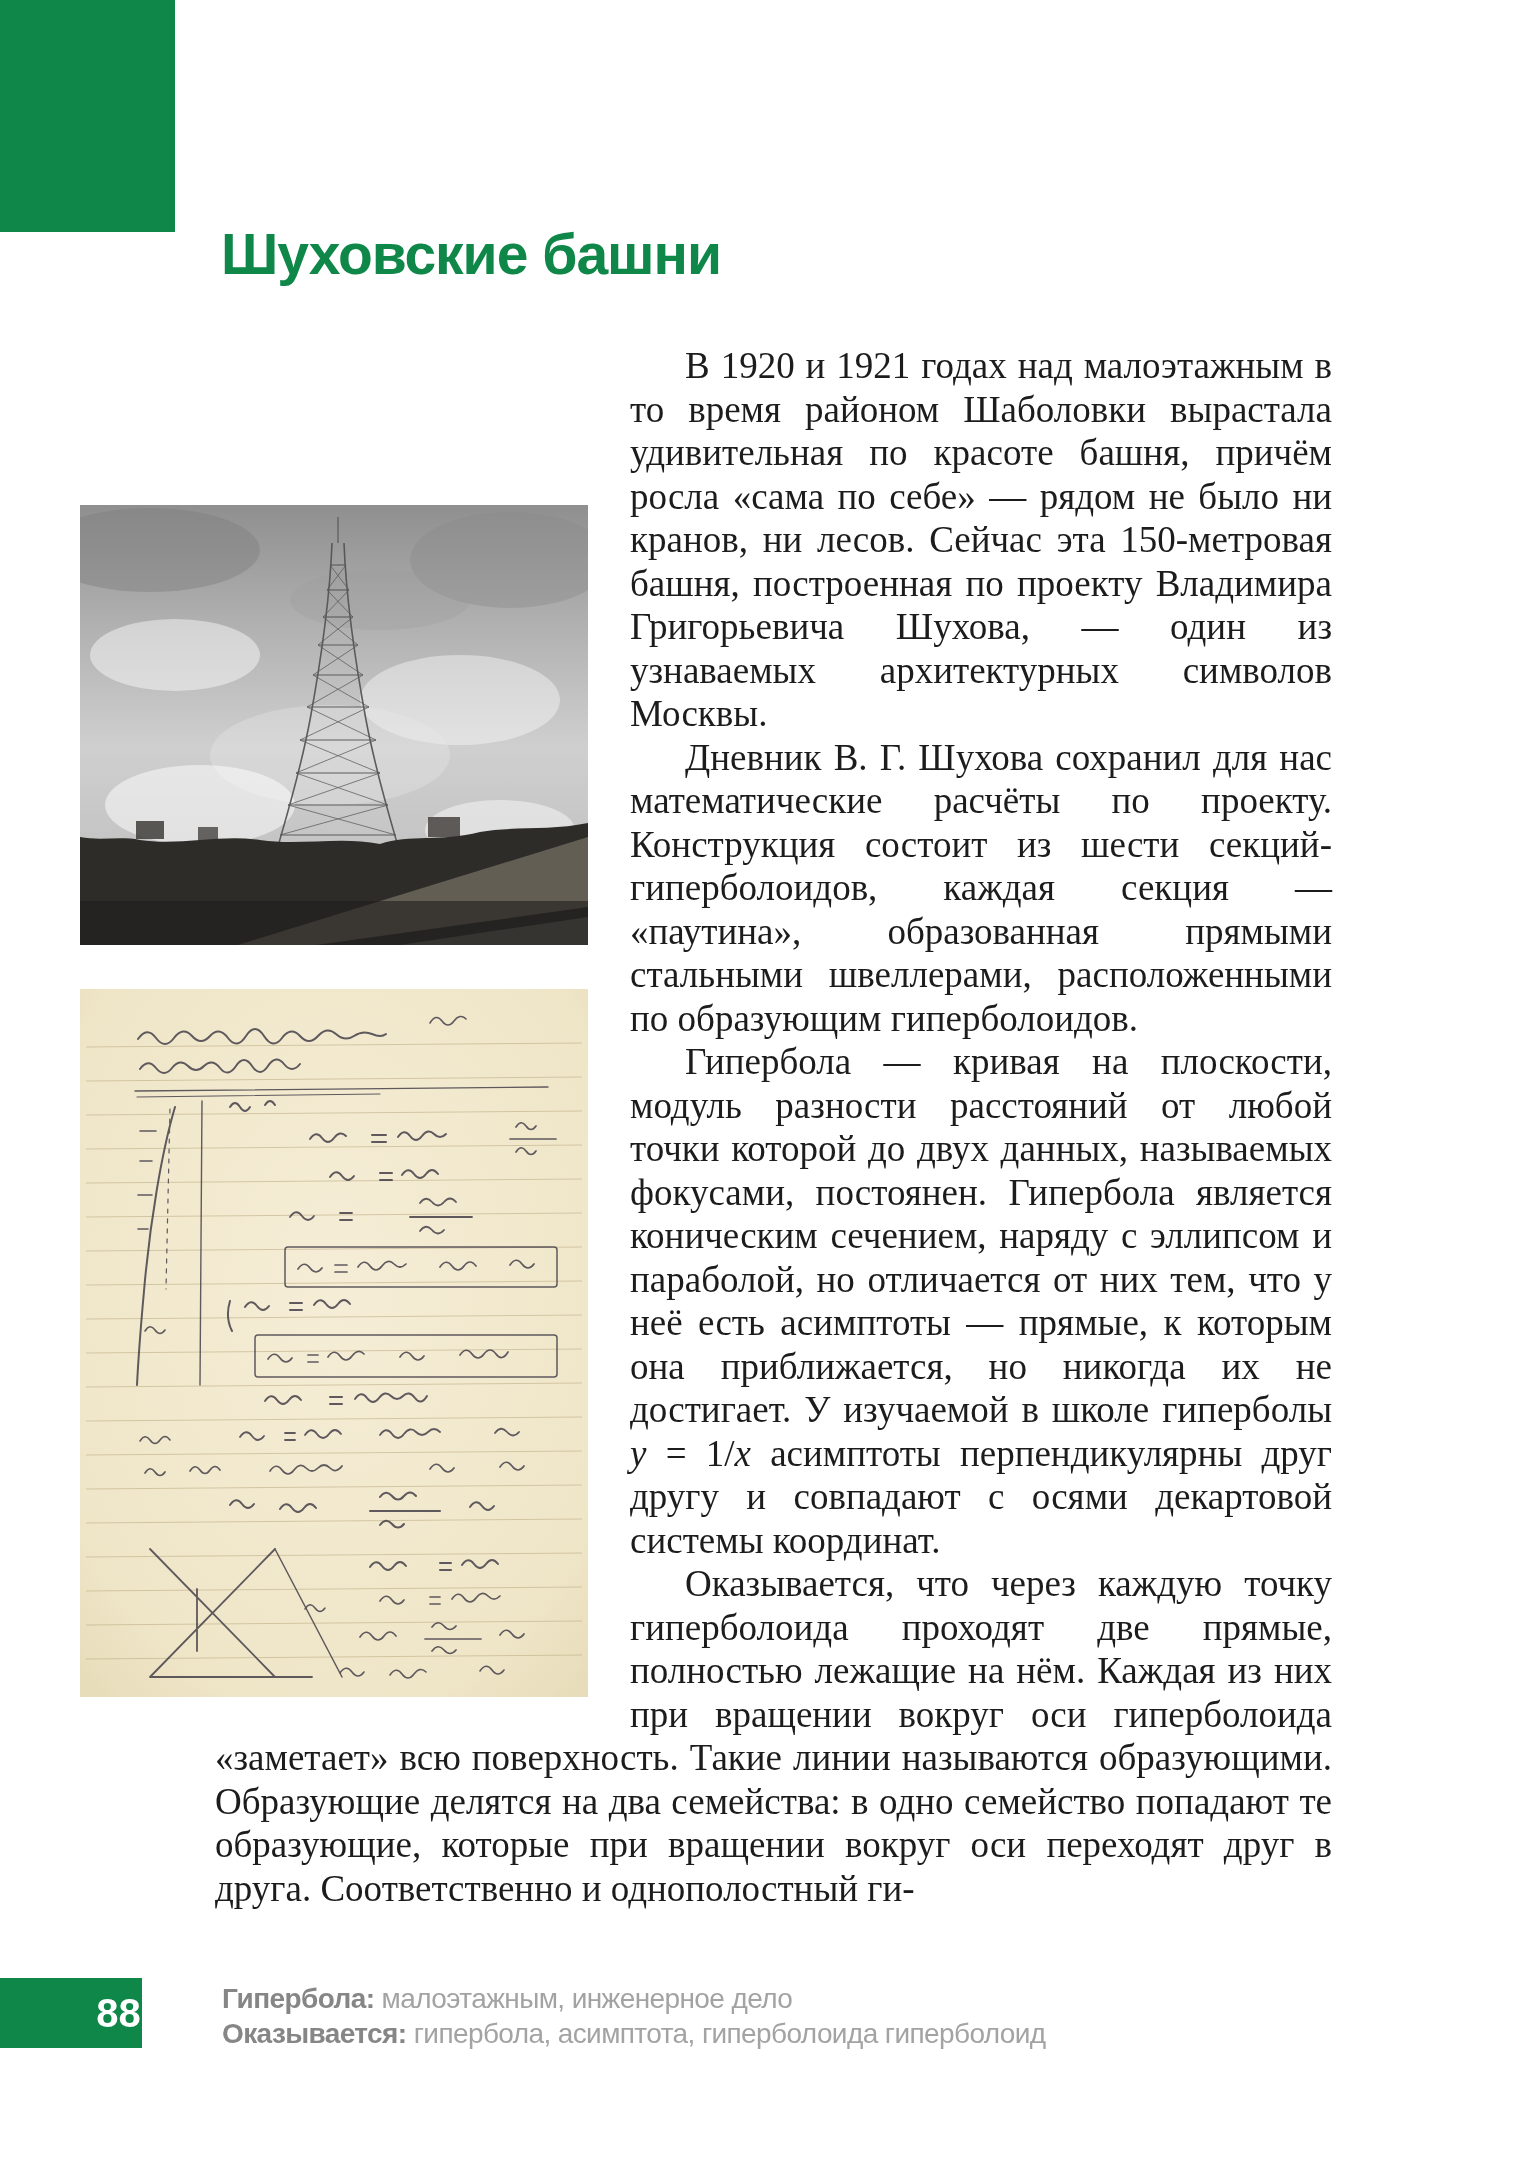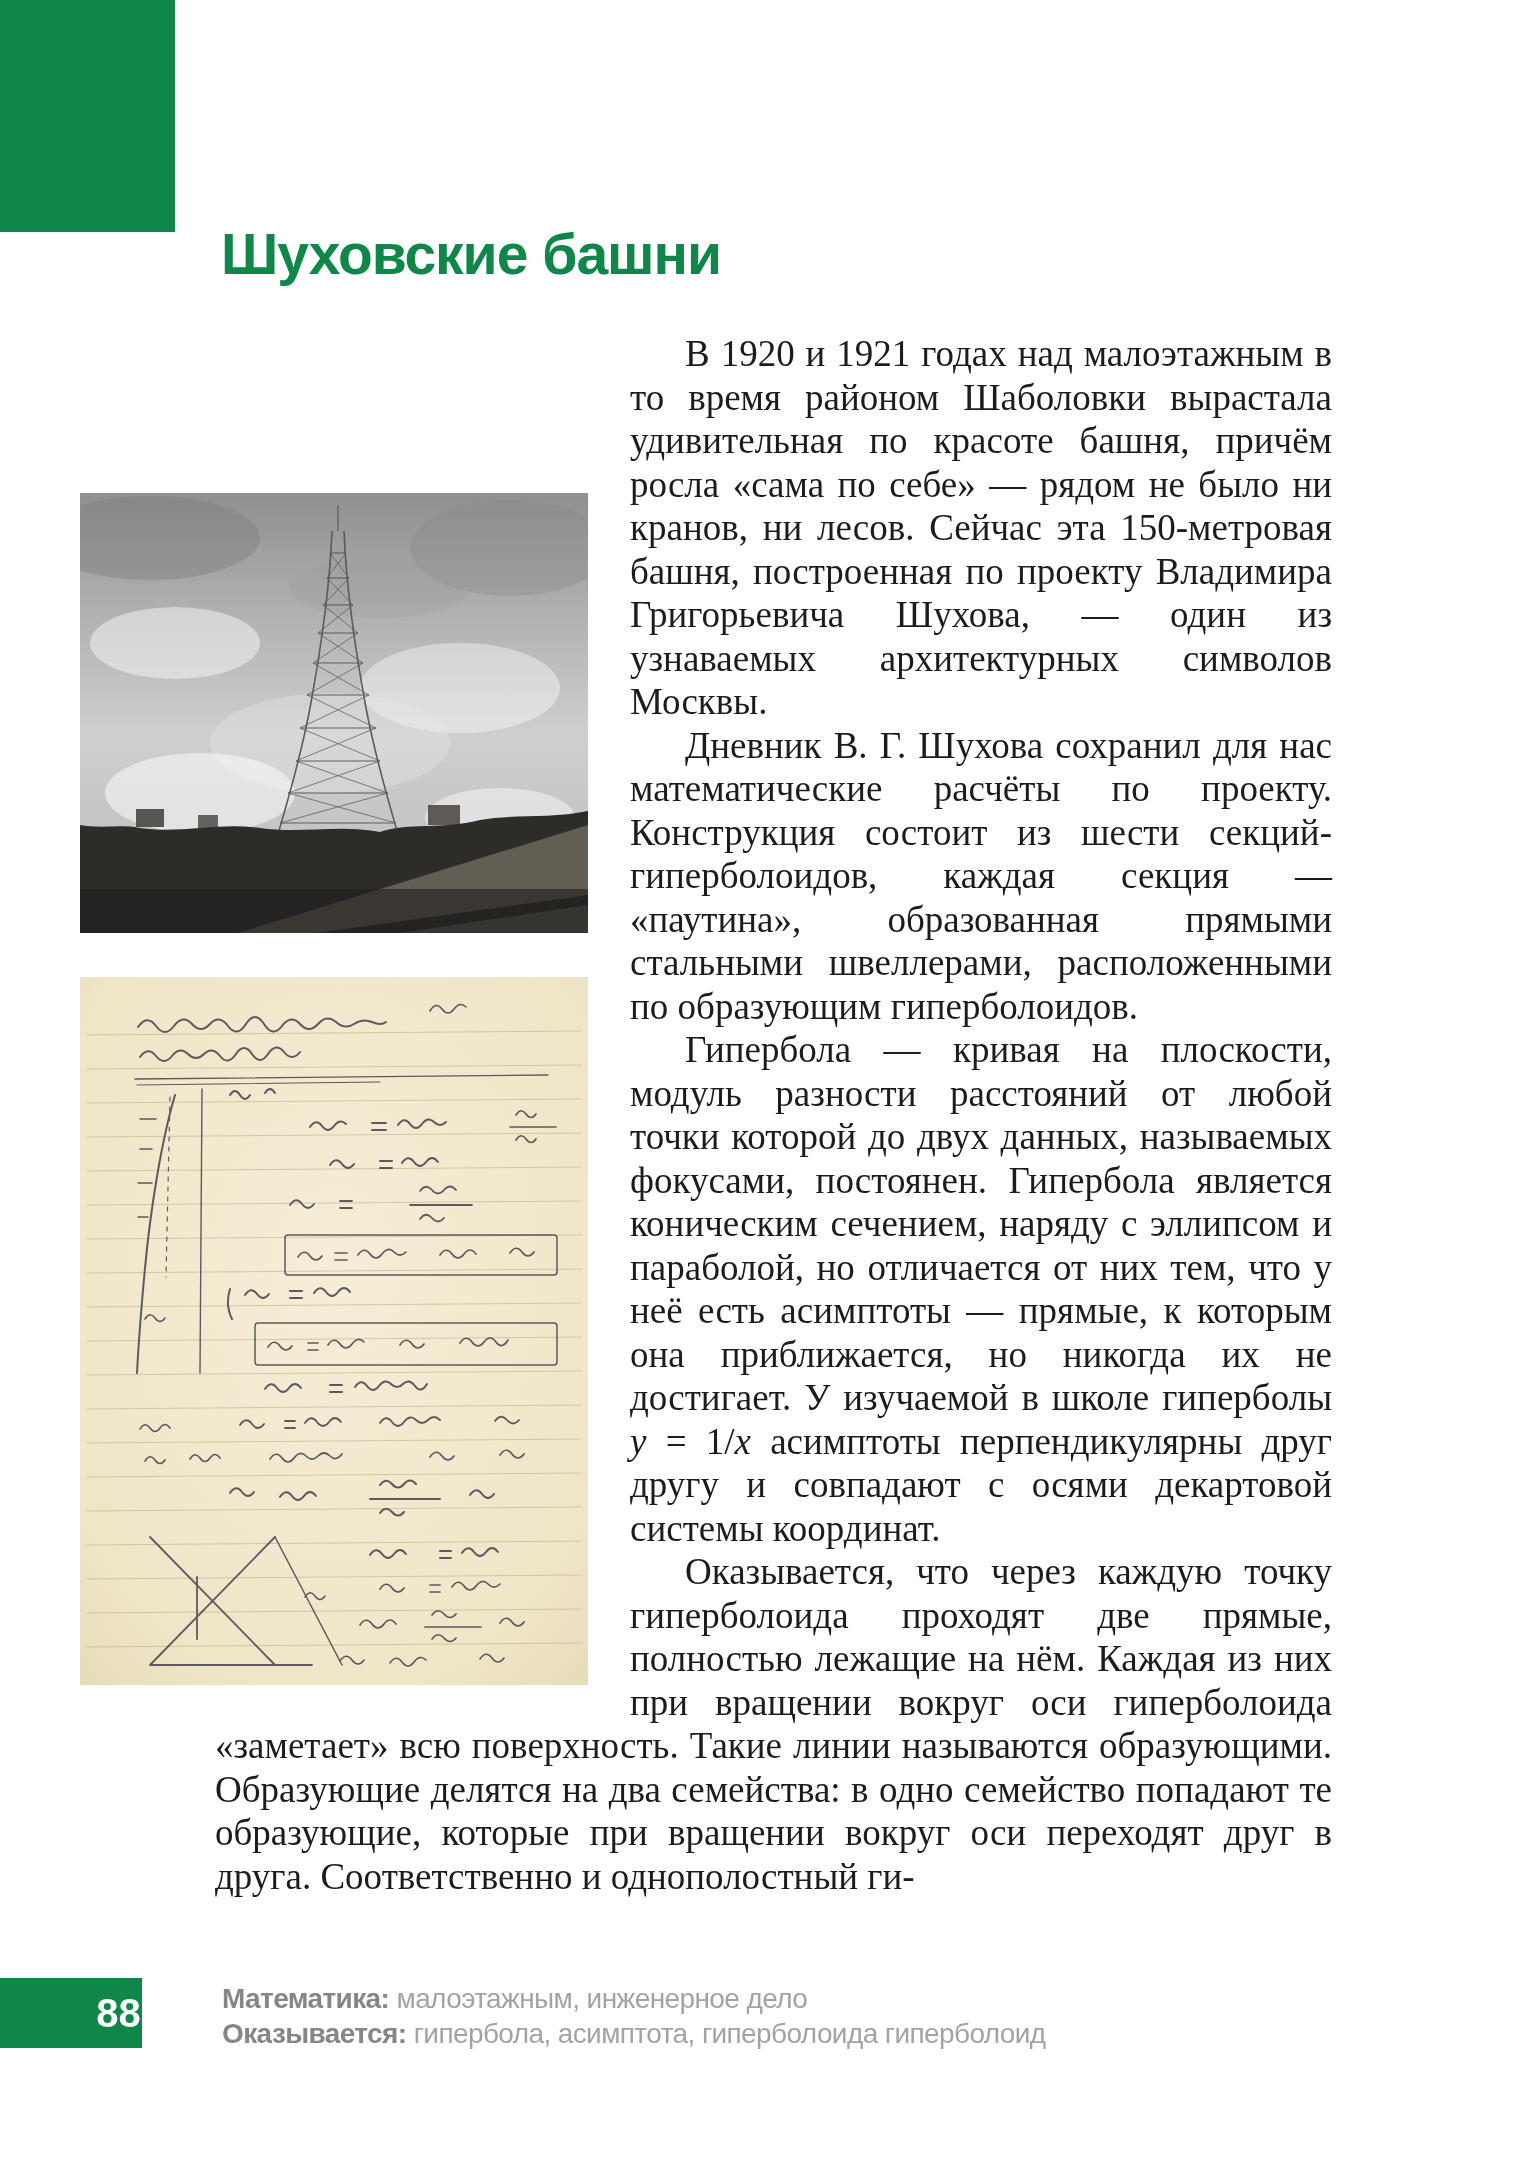--- a/index.html
+++ b/index.html
@@ -9,21 +9,21 @@
     font-family:"Liberation Serif","DejaVu Serif",serif;
   }
   .corner-bar{position:absolute;left:0;top:0;width:175px;height:232px;background:var(--accent);}
   .title{
     position:absolute;left:221px;top:188px;
     font-family:"Liberation Sans","DejaVu Sans",sans-serif;
     font-weight:bold;font-size:57px;line-height:1;letter-spacing:-1px;
     color:var(--accent);white-space:nowrap;
   }
   .textflow{
-    position:absolute;left:215px;top:332px;width:1117px;
+    position:absolute;left:215px;top:344px;width:1117px;
     font-size:37px;line-height:43.5px;color:#1c1c1c;
     text-align:justify;
   }
   .textflow p{margin:0;text-indent:55px;}
   .it{font-style:italic;}
   .media-float{float:left;width:508px;margin:161px 42px 30px -135px;}
   .photo-frame{margin:0 0 44px 0;font-size:0;line-height:0;}
   .notebook-frame{font-size:0;line-height:0;}
   .page-badge{
     position:absolute;left:0;top:1978px;width:142px;height:70px;background:var(--accent);
@@ -176,18 +176,18 @@
       <p><span>Оказывается, что через каждую точку гиперболоида проходят две прямые, полностью лежащие на нём. Каждая из них при вращении вокруг оси гиперболоида «заметает» всю поверхность. Такие линии называются образующими. Образующие делятся на два семейства: в одно семейство попадают те образующие, которые при вращении вокруг оси переходят друг в друга. Соответственно и однополостный ги-</span></p>
     </div>
 </div>
 
 <div class="page-badge">
   <span>88</span>
 </div>
 
 <div class="footer-meta">
   <div>
-    <span class="flabel">Математика:</span><span class="fvalue"> малоэтажным, инженерное дело</span>
+    <span class="flabel">Гипербола:</span><span class="fvalue"> малоэтажным, инженерное дело</span>
   </div>
   <div>
     <span class="flabel">Оказывается:</span><span class="fvalue"> гипербола, асимптота, гиперболоида гиперболоид</span>
   </div>
 </div>
 
 </body></html>

